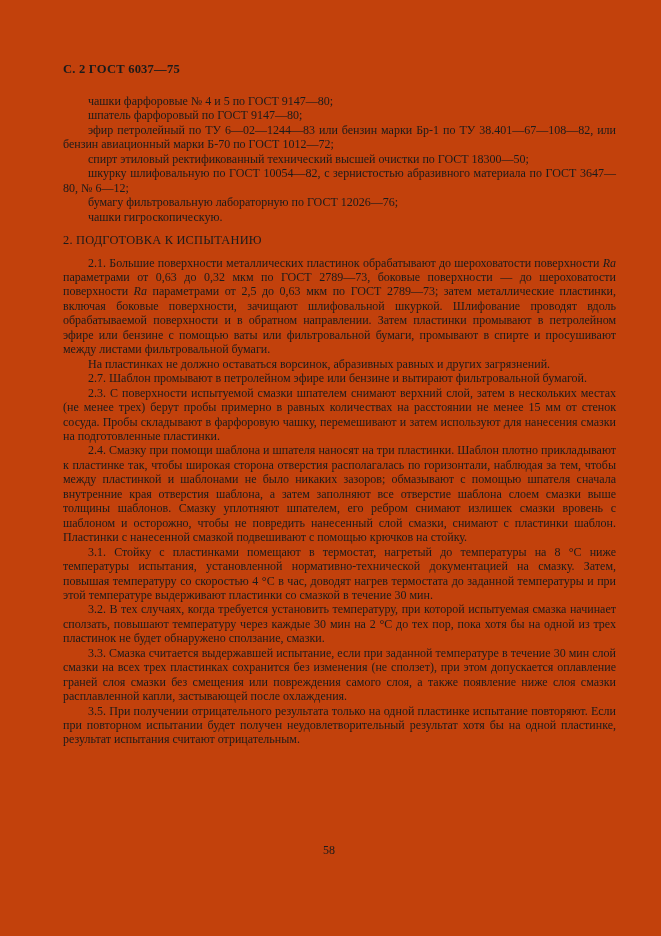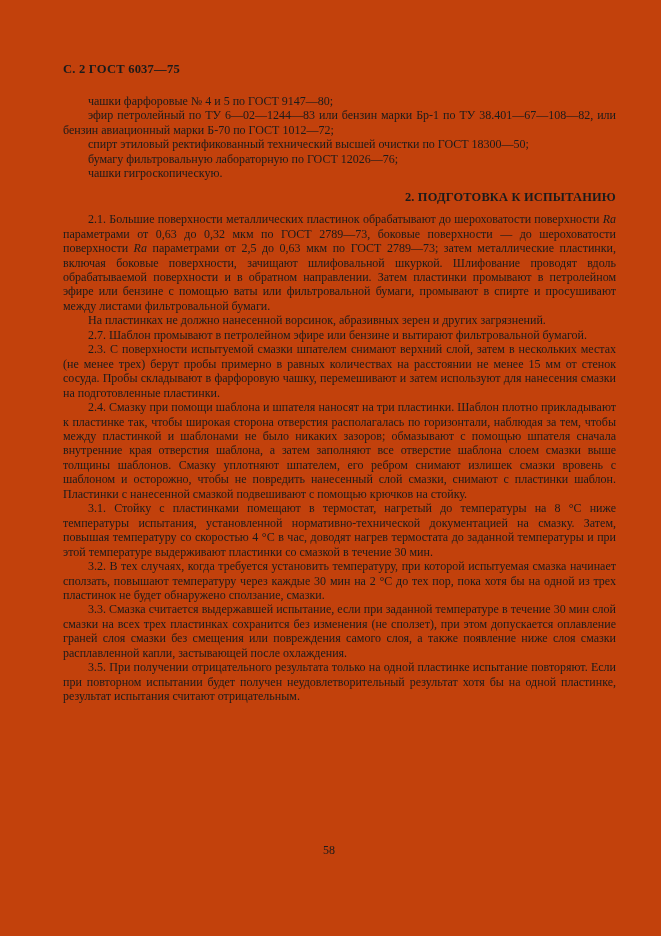--- a/index.html
+++ b/index.html
@@ -26,22 +26,22 @@
   }
   .para{
     margin:0;
     font-size:12px;
     line-height:14.45px;
     text-align:justify;
     text-indent:25px;
   }
   .section-title{
     font-size:12.4px;
-    font-weight:bold;
-    text-align:right;
+    font-weight:normal;
+    text-align:left;
     margin:9px 0 8px 0;
     line-height:14.45px;
     letter-spacing:0.2px;
   }
   .it{font-style:italic;margin-top:41px;}
   .page-number{
     position:absolute;
     left:0;top:843px;
     width:658px;
     text-align:center;
@@ -51,30 +51,32 @@
 </style>
 </head>
 <body>
 
 <div class="page">
   <div class="content">
     <p class="doc-header">С. 2 ГОСТ 6037—75</p>
 
     <div>
         <p class="para"><span>чашки фарфоровые № 4 и 5 по ГОСТ 9147—80;</span></p>
+        <p class="para"><span>шпатель фарфоровый по ГОСТ 9147—80;</span></p>
         <p class="para"><span>эфир петролейный по ТУ 6—02—1244—83 или бензин марки Бр-1 по ТУ 38.401—67—108—82, или бензин авиационный марки Б-70 по ГОСТ 1012—72;</span></p>
         <p class="para"><span>спирт этиловый ректификованный технический высшей очистки по ГОСТ 18300—50;</span></p>
+        <p class="para"><span>шкурку шлифовальную по ГОСТ 10054—82, с зернистостью абразивного материала по ГОСТ 3647—80, № 6—12;</span></p>
         <p class="para"><span>бумагу фильтровальную лабораторную по ГОСТ 12026—76;</span></p>
         <p class="para"><span>чашки гигроскопическую.</span></p>
       </div>
 
     <div>
         <h2 class="section-title">2. ПОДГОТОВКА К ИСПЫТАНИЮ</h2>
         <p class="para"><span>2.1. Большие поверхности металлических пластинок обрабатывают до шероховатости поверхности </span><span class="it">Ra</span><span> параметрами от 0,63 до 0,32 мкм по ГОСТ 2789—73, боковые поверхности — до шероховатости поверхности </span><span class="it">Ra</span><span> параметрами от 2,5 до 0,63 мкм по ГОСТ 2789—73; затем металлические пластинки, включая боковые поверхности, зачищают шлифовальной шкуркой. Шлифование проводят вдоль обрабатываемой поверхности и в обратном направлении. Затем пластинки промывают в петролейном эфире или бензине с помощью ваты или фильтровальной бумаги, промывают в спирте и просушивают между листами фильтровальной бумаги.</span></p>
-        <p class="para"><span>На пластинках не должно нанесенной ворсинок, абразивных зерен и других загрязнений.</span></p>
+        <p class="para"><span>На пластинках не должно оставаться ворсинок, абразивных равных и других загрязнений.</span></p>
         <p class="para"><span>2.7. Шаблон промывают в петролейном эфире или бензине и вытирают фильтровальной бумагой.</span></p>
         <p class="para"><span>2.3. С поверхности испытуемой смазки шпателем снимают верхний слой, затем в нескольких местах (не менее трех) берут пробы примерно в равных количествах на расстоянии не менее 15 мм от стенок сосуда. Пробы складывают в фарфоровую чашку, перемешивают и затем используют для нанесения смазки на подготовленные пластинки.</span></p>
         <p class="para"><span>2.4. Смазку при помощи шаблона и шпателя наносят на три пластинки. Шаблон плотно прикладывают к пластинке так, чтобы широкая сторона отверстия располагалась по горизонтали, наблюдая за тем, чтобы между пластинкой и шаблонами не было никаких зазоров; обмазывают с помощью шпателя сначала внутренние края отверстия шаблона, а затем заполняют все отверстие шаблона слоем смазки выше толщины шаблонов. Смазку уплотняют шпателем, его ребром снимают излишек смазки вровень с шаблоном и осторожно, чтобы не повредить нанесенный слой смазки, снимают с пластинки шаблон. Пластинки с нанесенной смазкой подвешивают с помощью крючков на стойку.</span></p>
         <p class="para"><span>3.1. Стойку с пластинками помещают в термостат, нагретый до температуры на 8 °С ниже температуры испытания, установленной нормативно-технической документацией на смазку. Затем, повышая температуру со скоростью 4 °С в час, доводят нагрев термостата до заданной температуры и при этой температуре выдерживают пластинки со смазкой в течение 30 мин.</span></p>
         <p class="para"><span>3.2. В тех случаях, когда требуется установить температуру, при которой испытуемая смазка начинает сползать, повышают температуру через каждые 30 мин на 2 °С до тех пор, пока хотя бы на одной из трех пластинок не будет обнаружено сползание, смазки.</span></p>
         <p class="para"><span>3.3. Смазка считается выдержавшей испытание, если при заданной температуре в течение 30 мин слой смазки на всех трех пластинках сохранится без изменения (не сползет), при этом допускается оплавление граней слоя смазки без смещения или повреждения самого слоя, а также появление ниже слоя смазки расплавленной капли, застывающей после охлаждения.</span></p>
         <p class="para"><span>3.5. При получении отрицательного результата только на одной пластинке испытание повторяют. Если при повторном испытании будет получен неудовлетворительный результат хотя бы на одной пластинке, результат испытания считают отрицательным.</span></p>
       </div>
   </div>
 

